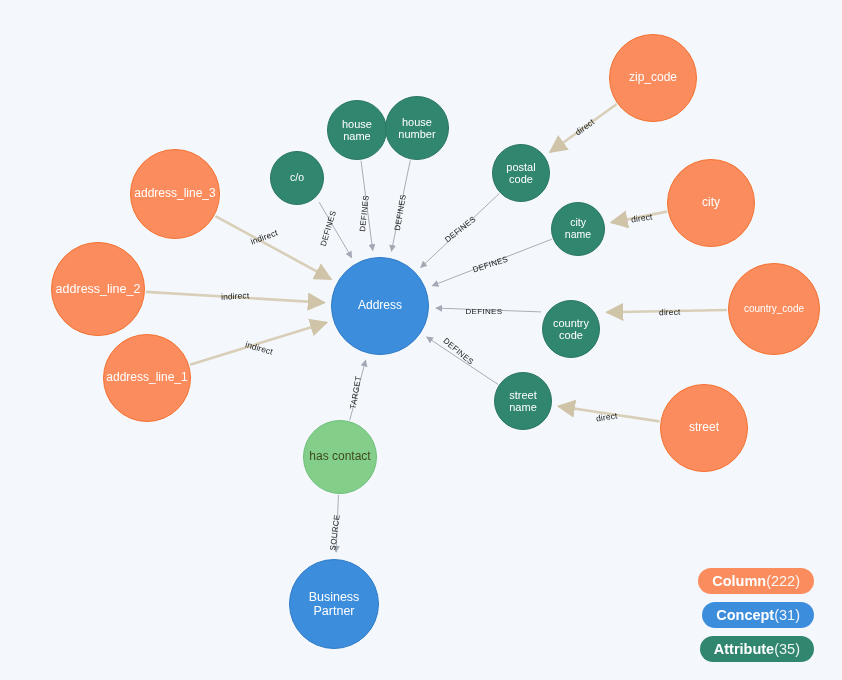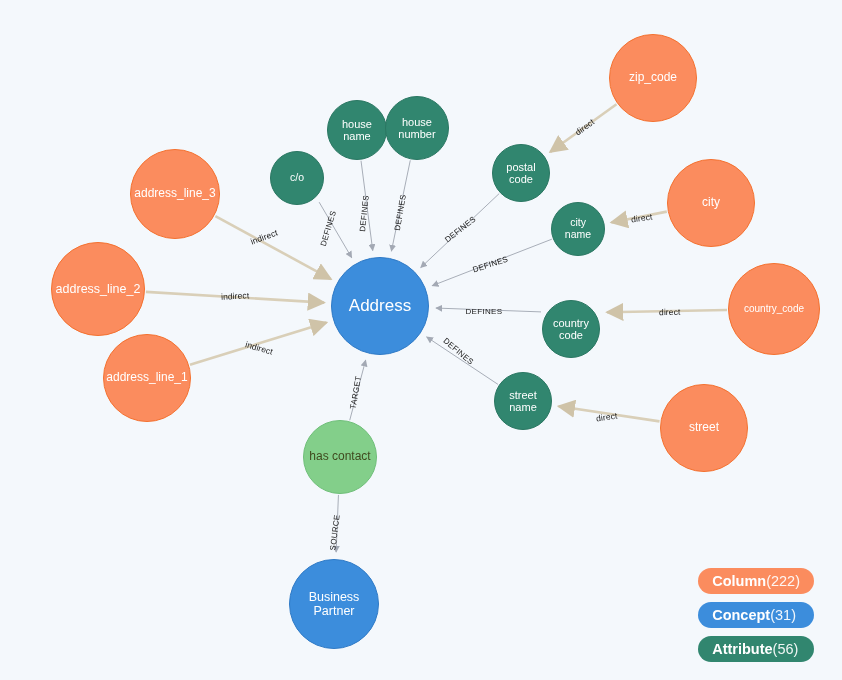--- a/index.html
+++ b/index.html
@@ -69,20 +69,21 @@
   .edge-label.caps {
     font-size: 8px;
     letter-spacing: 0.3px;
   }
   #legend {
     position: absolute;
     right: 28px;
     bottom: 18px;
     display: flex;
     flex-direction: column;
+    align-items: flex-end;
     gap: 8px;
   }
   .legend-pill {
     border-radius: 16px;
     padding: 4px 14px;
     font-size: 14.5px;
     line-height: 1.25;
     white-space: nowrap;
     box-shadow: 0 0 0 3px #f4f8fc;
   }
@@ -125,21 +126,21 @@
         <line x1="349.7306034793308" y1="420.26697186552633" x2="365.6601632936178" y2="360.1328835665928" stroke="#a8aeb8" stroke-width="1" marker-end="url(#arrow-defines)"></line>
         <line x1="338.45026995845626" y1="494.96838601782196" x2="336.1206832147441" y2="552.04326123877" stroke="#a8aeb8" stroke-width="1" marker-end="url(#arrow-defines)"></line>
         <line x1="616.4757071162148" y1="104.28642290878474" x2="550.2194343070281" y2="151.9708616729722" stroke="#d9cfb8" stroke-width="2.6" marker-end="url(#arrow-direct)"></line>
         <line x1="666.8359707948539" y1="211.63356961905112" x2="611.3683776216659" y2="222.47685851005028" stroke="#d9cfb8" stroke-width="2.6" marker-end="url(#arrow-direct)"></line>
         <line x1="727.0091215643371" y1="309.92592863912637" x2="606.9930132698694" y2="312.2907780636479" stroke="#d9cfb8" stroke-width="2.6" marker-end="url(#arrow-direct)"></line>
         <line x1="659.4924677834508" y1="421.3607548627247" x2="558.6060257732394" y2="406.31139610982024" stroke="#d9cfb8" stroke-width="2.6" marker-end="url(#arrow-direct)"></line>
       </g>
   </svg>
 
   <div id="node-layer">
-      <div class="node n-concept" style="left: 331px; top: 257px; width: 98px; height: 98px; font-size: 17px;">
+      <div class="node n-concept" style="left: 331px; top: 257px; width: 98px; height: 98px; font-size: 12px;">
         <span class="node-label">Address</span>
       </div>
       <div class="node n-concept" style="left: 289px; top: 559px; width: 90px; height: 90px; font-size: 12.5px;">
         <span class="node-label">Business Partner</span>
       </div>
       <div class="node n-relationship" style="left: 303px; top: 420px; width: 74px; height: 74px; font-size: 12px;">
         <span class="node-label">has contact</span>
       </div>
       <div class="node n-column" style="left: 130px; top: 149px; width: 90px; height: 90px; font-size: 12px;">
         <span class="node-label">address_line_3</span>
@@ -204,15 +205,15 @@
       <div class="edge-label caps" style="left: 317px; top: 527.5px; transform: rotate(-83deg);">SOURCE</div>
       <div class="edge-label" style="left: 573.5px; top: 122px; transform: rotate(-36deg);">direct</div>
       <div class="edge-label" style="left: 630.5px; top: 213px; transform: rotate(-8deg);">direct</div>
       <div class="edge-label" style="left: 658.5px; top: 307px; transform: rotate(-1deg);">direct</div>
       <div class="edge-label" style="left: 595.5px; top: 412px; transform: rotate(-8deg);">direct</div>
     </div>
 
   <div id="legend">
       <div class="legend-pill lg-column"><span class="nm">Column</span><span class="cnt">(222)</span></div>
       <div class="legend-pill lg-concept"><span class="nm">Concept</span><span class="cnt">(31)</span></div>
-      <div class="legend-pill lg-attribute"><span class="nm">Attribute</span><span class="cnt">(56)</span></div>
+      <div class="legend-pill lg-attribute"><span class="nm">Attribute</span><span class="cnt">(35)</span></div>
     </div>
 </div>
 
 </body></html>

